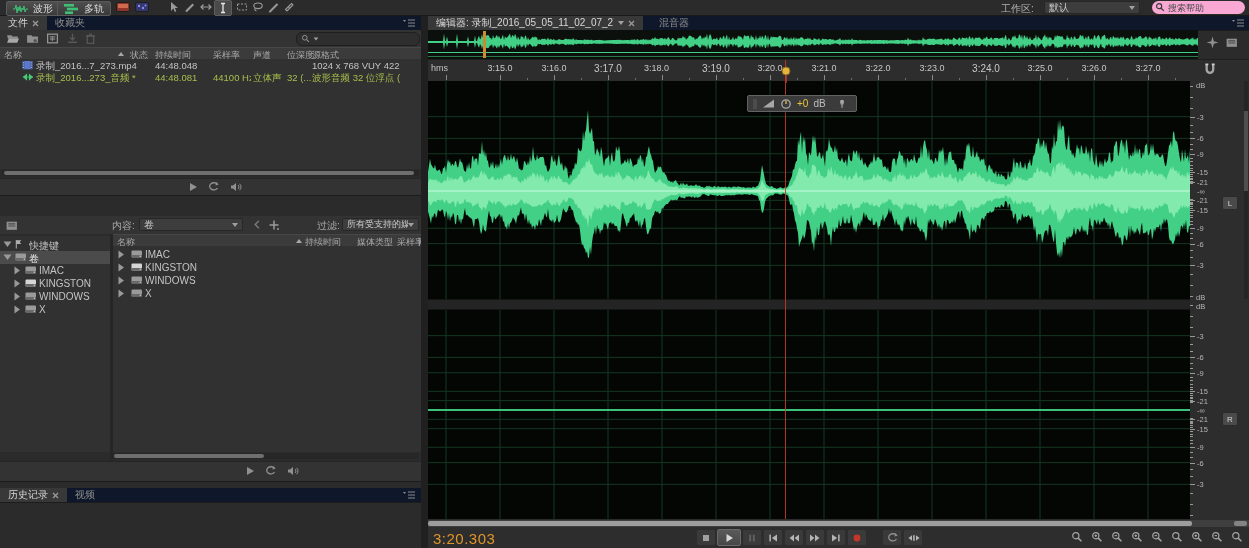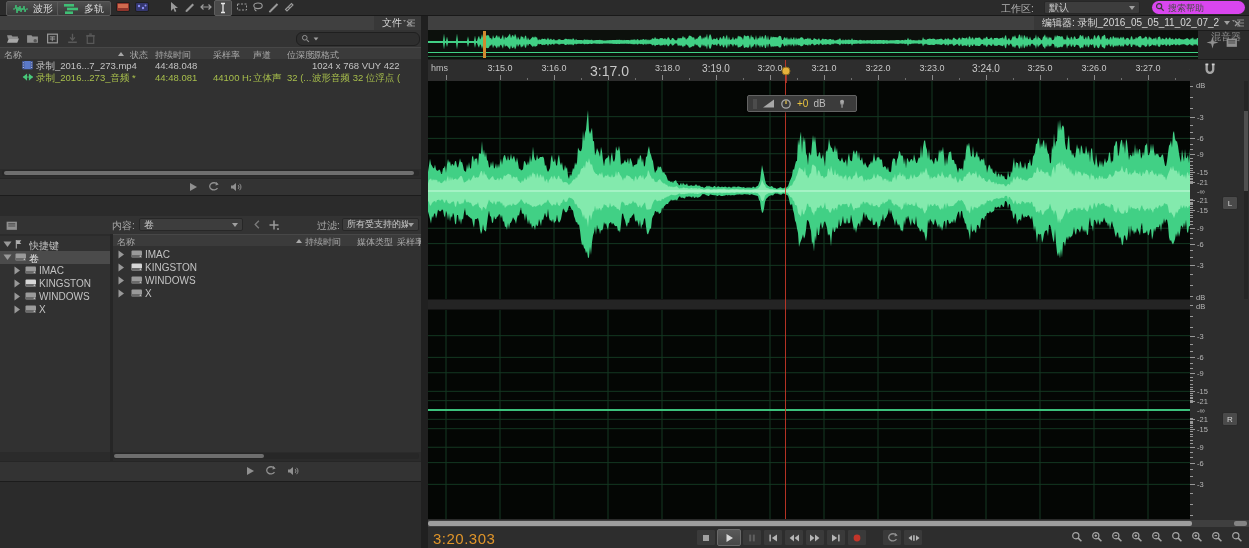--- a/index.html
+++ b/index.html
@@ -2,21 +2,21 @@
 <html><head>
 <meta charset="utf-8">
 <style>
   html,body{margin:0;padding:0;background:#1b1b1b;}
   #stage{position:relative;width:1249px;height:548px;background:#2b2b2b;overflow:hidden;
          font-family:"Liberation Sans","DejaVu Sans",sans-serif;color:#c5c5c5;font-size:10px;}
   .abs{position:absolute;}
   .txt{white-space:nowrap;overflow:hidden;}
   .icon{display:inline-flex;align-items:center;justify-content:center;line-height:0;}
   .panel{background:#333;}
-  .tabbar{background:#404040;border-bottom:1px solid #1c1c1c;display:flex;align-items:flex-end;flex-direction:column;}
+  .tabbar{background:#0f172a;border-bottom:1px solid #1c1c1c;display:flex;align-items:flex-end;}
   .tab{display:flex;align-items:center;gap:4px;padding:0 8px;font-size:10px;color:#8d8d8d;white-space:nowrap;}
   .tab.active{background:#383838;color:#d8d8d8;}
   .toolbtn{display:flex;align-items:center;gap:4px;height:13px;padding:0 6px;border:1px solid #5a5a5a;
            border-radius:2px;background:linear-gradient(#4e4e4e,#3a3a3a);color:#dcdcdc;font-size:10px;}
   .dropdown{display:flex;align-items:center;justify-content:space-between;background:#3d3d3d;border:1px solid #272727;
             border-radius:2px;color:#c9c9c9;padding:0 4px;font-size:10px;height:13px;box-sizing:border-box;}
   .caret{width:0;height:0;border-left:3px solid transparent;border-right:3px solid transparent;border-top:4px solid #a0a0a0;}
   .tri-up{width:0;height:0;border-left:3px solid transparent;border-right:3px solid transparent;border-bottom:4px solid #a8a8a8;}
   .colheader{background:#3b3b3b;border-top:1px solid #474747;border-bottom:1px solid #262626;}
   .colheader span{position:absolute;top:1px;font-size:9px;color:#a8a8a8;white-space:nowrap;}
@@ -111,21 +111,21 @@
         <svg width="12" height="12" viewBox="0 0 12 12">
           <path d="M2.5,8.5 L8.5,2.5 L10,4 L4,10 Z" fill="none" stroke="#9a9a9a" stroke-width="1.1"></path>
           <circle cx="6" cy="6.2" r=".8" fill="#9a9a9a"></circle>
         </svg>
       </span>
     <span class="abs txt" style="left:1001px;top:2px;color:#b5b5b5;">工作区:</span>
     <div class="abs dropdown" style="left:1044px;top:1px;width:96px;">
       <span>默认</span>
       <span class="caret"></span>
     </div>
-    <div class="abs" style="left:1152px;top:1px;width:93px;height:13px;background:#d946ef;border-radius:7px;display:flex;align-items:center;padding:0 2px 0 3px;box-sizing:border-box;">
+    <div class="abs" style="left:1152px;top:1px;width:93px;height:13px;background:#f9a8d4;border-radius:7px;display:flex;align-items:center;padding:0 2px 0 3px;box-sizing:border-box;">
       <span class="icon">
           <svg width="11" height="11" viewBox="0 0 12 12">
             <circle cx="4.5" cy="4.5" r="2.8" fill="none" stroke="#3a3a3a" stroke-width="1.3"></circle>
             <line x1="6.7" y1="6.7" x2="9.5" y2="9.5" stroke="#3a3a3a" stroke-width="1.4"></line>
           </svg>
         </span>
       <input class="help" placeholder="搜索帮助" style="">
     </div>
   </div>
 
@@ -467,20 +467,39 @@
         </svg>
       </span>
     <span class="abs icon" style="left:286px;top:3px;">
         <svg width="13" height="12" viewBox="0 0 12 12">
           <path d="M1.5,4.5 H3.5 L6.5,2 V10 L3.5,7.5 H1.5 Z" fill="#909090"></path>
           <path d="M8.5,4 a2.6,2.6 0 0 1 0,4 M10,2.8 a4.2,4.2 0 0 1 0,6.4" fill="none" stroke="#909090" stroke-width="1"></path>
         </svg>
       </span>
   </div>
 
+  <div class="abs tabbar" style="left:0;top:488px;width:421px;height:14px;">
+    <div class="tab active">
+      <span>历史记录</span>
+      <span class="icon">
+          <svg width="7" height="7" viewBox="0 0 7 7">
+            <path d="M1,1 L6,6 M6,1 L1,6" stroke="#9a9a9a" stroke-width="1.3"></path>
+          </svg>
+        </span>
+    </div>
+    <div class="tab">
+        <span>视频</span>
+      </div>
+    <span class="abs icon" style="right:6px;top:3px;">
+        <svg width="12" height="9" viewBox="0 0 12 9">
+          <path d="M0,1 l3,0 l-1.5,2 Z" fill="#8a8a8a"></path>
+          <path d="M5,1 h7 M5,4 h7 M5,7 h7" stroke="#8a8a8a" stroke-width="1.2"></path>
+        </svg>
+      </span>
+  </div>
 
   <div class="abs" style="left:421px;top:16px;width:7px;height:532px;background:#202020;"></div>
 
   <div class="abs tabbar" style="left:428px;top:16px;width:821px;height:14px;">
     <div class="tab active">
       <span class="txt" style="max-width:178px;">编辑器: 录制_2016_05_05_11_02_07_273_音频 *</span>
       <span class="caret"></span>
       <span class="icon">
           <svg width="7" height="7" viewBox="0 0 7 7">
             <path d="M1,1 L6,6 M6,1 L1,6" stroke="#9a9a9a" stroke-width="1.3"></path>
@@ -520,24 +539,24 @@
 
   <div class="abs" id="ruler" style="left:428px;top:59px;width:762px;height:22px;background:#2d2d2d;border-top:1px solid #1e1e1e;overflow:hidden;">
     <span class="abs txt" style="left:3px;top:3px;font-size:9px;color:#c0c0c0;">hms</span>
   <div style="position: absolute; left: 18px; top: 15px; width: 1px; height: 5px; background: rgb(138, 138, 138);"></div>
       <span class="abs" style="left: 54px; top: 3px; width: 36px; text-align: center; font-size: 9px; color: rgb(200, 200, 200);">3:15.0</span>
       <div style="position: absolute; left: 72px; top: 15px; width: 1px; height: 5px; background: rgb(138, 138, 138);"></div>
       <div style="position: absolute; left: 99px; top: 18px; width: 1px; height: 2px; background: rgb(111, 111, 111);"></div>
       <span class="abs" style="left: 108px; top: 3px; width: 36px; text-align: center; font-size: 9px; color: rgb(200, 200, 200);">3:16.0</span>
       <div style="position: absolute; left: 126px; top: 15px; width: 1px; height: 5px; background: rgb(138, 138, 138);"></div>
       <div style="position: absolute; left: 153px; top: 18px; width: 1px; height: 2px; background: rgb(111, 111, 111);"></div>
-      <span class="abs" style="left: 162px; top: 3px; width: 36px; text-align: center; font-size: 14px; color: rgb(200, 200, 200);">3:17.0</span>
+      <span class="abs" style="left: 162px; top: 3px; width: 36px; text-align: center; font-size: 10px; color: rgb(200, 200, 200);">3:17.0</span>
       <div style="position: absolute; left: 180px; top: 15px; width: 1px; height: 5px; background: rgb(138, 138, 138);"></div>
       <div style="position: absolute; left: 207px; top: 18px; width: 1px; height: 2px; background: rgb(111, 111, 111);"></div>
-      <span class="abs" style="left: 216px; top: 3px; width: 36px; text-align: right; font-size: 9px; color: rgb(200, 200, 200);">3:18.0</span>
+      <span class="abs" style="left: 216px; top: 3px; width: 36px; text-align: left; font-size: 9px; color: rgb(200, 200, 200);">3:18.0</span>
       <div style="position: absolute; left: 234px; top: 15px; width: 1px; height: 5px; background: rgb(138, 138, 138);"></div>
       <div style="position: absolute; left: 261px; top: 18px; width: 1px; height: 2px; background: rgb(111, 111, 111);"></div>
       <span class="abs" style="left: 270px; top: 3px; width: 36px; text-align: center; font-size: 10px; color: rgb(200, 200, 200);">3:19.0</span>
       <div style="position: absolute; left: 288px; top: 15px; width: 1px; height: 5px; background: rgb(138, 138, 138);"></div>
       <div style="position: absolute; left: 315px; top: 18px; width: 1px; height: 2px; background: rgb(111, 111, 111);"></div>
       <span class="abs" style="left: 324px; top: 3px; width: 36px; text-align: center; font-size: 9px; color: rgb(200, 200, 200);">3:20.0</span>
       <div style="position: absolute; left: 342px; top: 15px; width: 1px; height: 5px; background: rgb(138, 138, 138);"></div>
       <div style="position: absolute; left: 369px; top: 18px; width: 1px; height: 2px; background: rgb(111, 111, 111);"></div>
       <span class="abs" style="left: 378px; top: 3px; width: 36px; text-align: center; font-size: 9px; color: rgb(200, 200, 200);">3:21.0</span>
       <div style="position: absolute; left: 396px; top: 15px; width: 1px; height: 5px; background: rgb(138, 138, 138);"></div>

